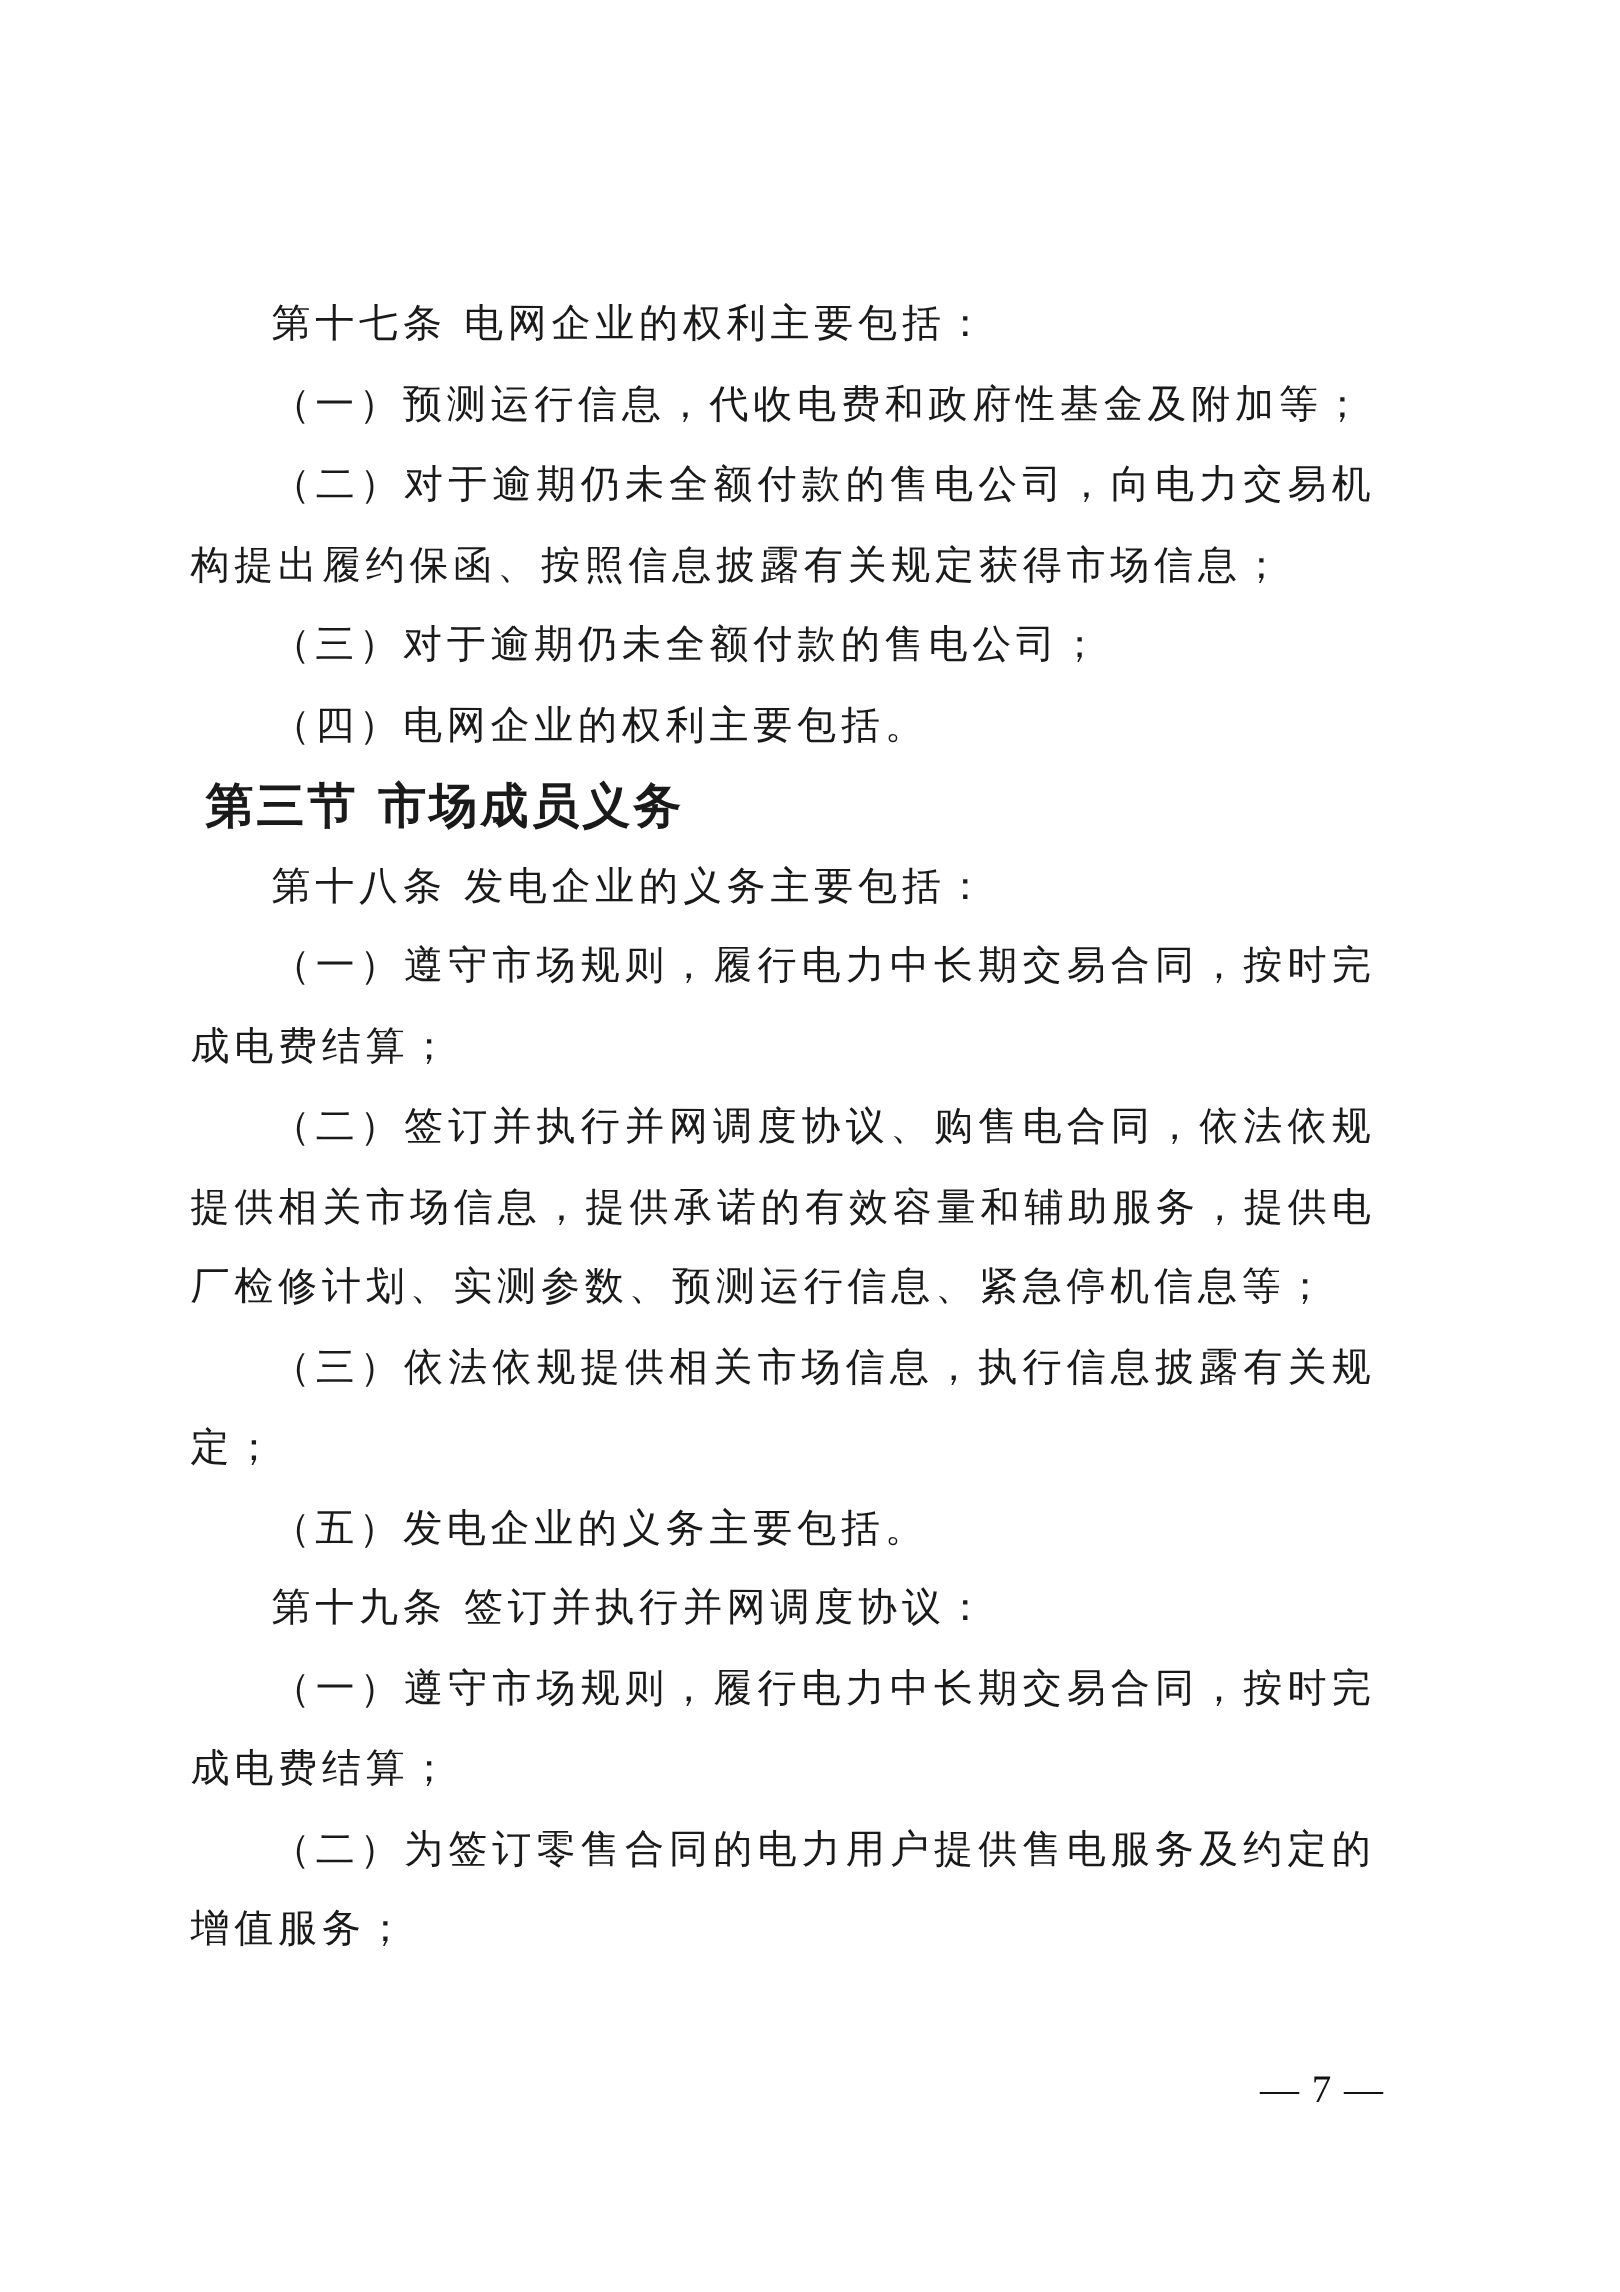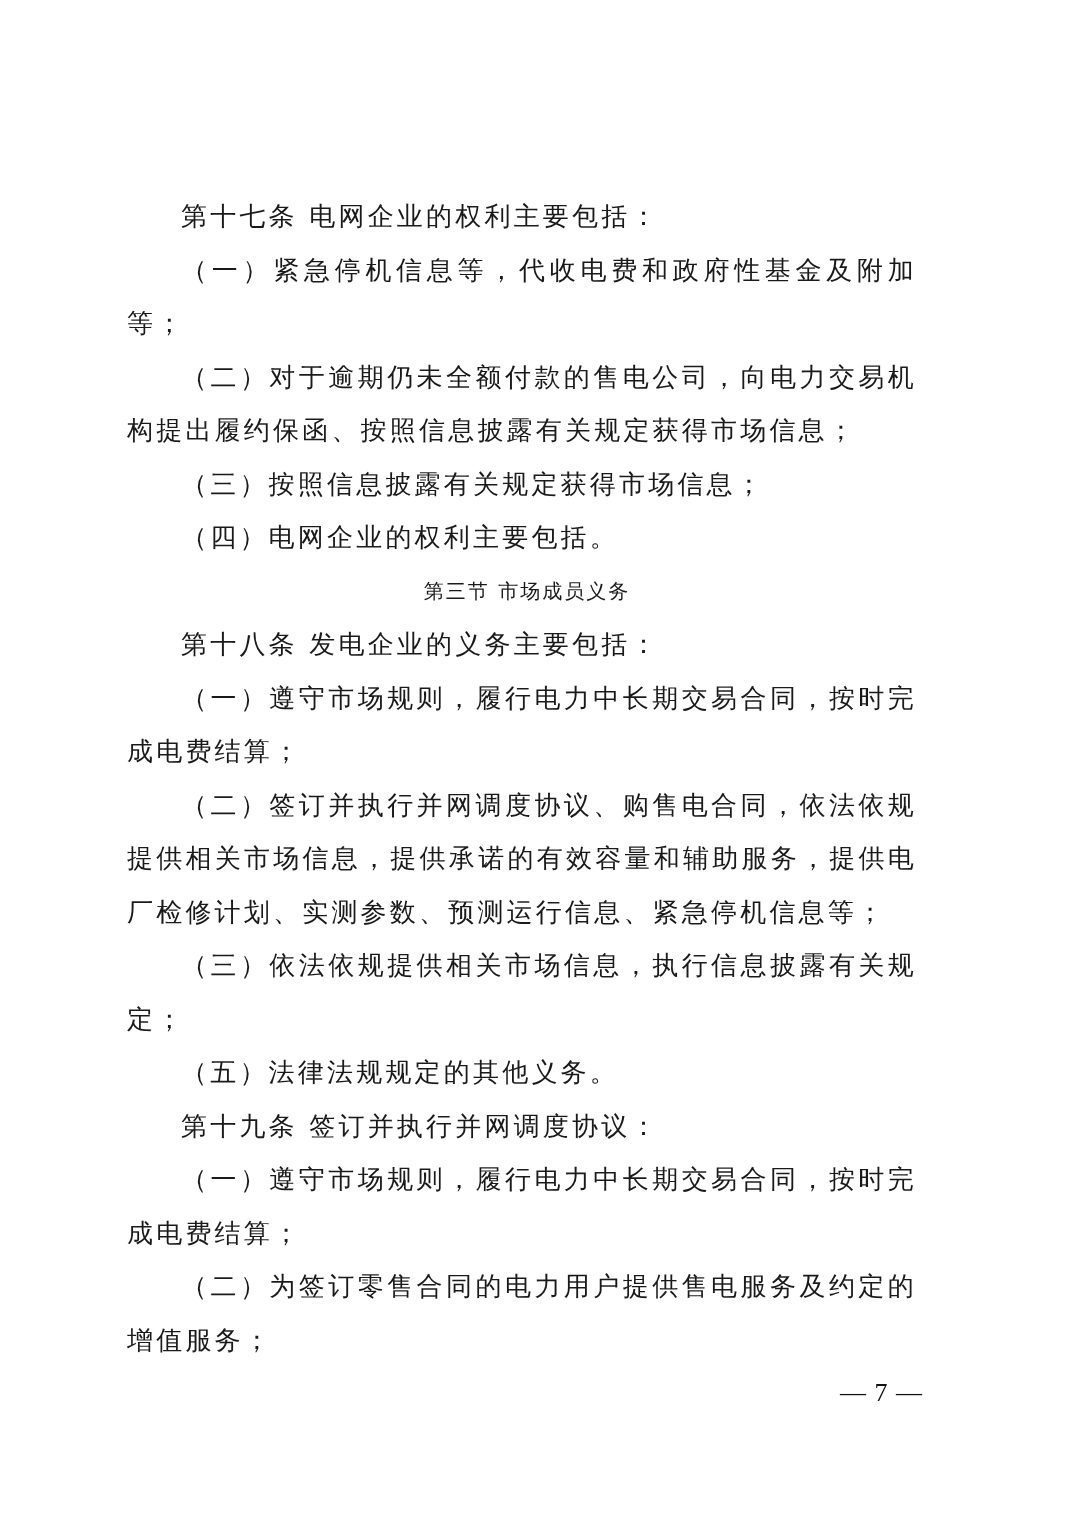--- a/index.html
+++ b/index.html
@@ -34,51 +34,51 @@
       font-size: 26px;
       line-height: 53.5px;
       letter-spacing: 3.2px;
       text-indent: 54px;
       margin: 0;
       white-space: normal;
       text-align: justify;
       text-align-last: left;
     }
     .heading {
-      font-size: 20px;
+      font-size: 32px;
       line-height: 53.5px;
       letter-spacing: 2px;
-      text-align: center;
       margin: 0;
       padding-left: 10px;
+      font-weight: bold;
     }
     .page-number {
       position: absolute;
       left: 840px;
       top: 1378px;
       font-family: "Liberation Serif", serif;
       font-size: 26px;
       color: #111;
       letter-spacing: 1px;
     }
   </style>
 </head>
 <body>
 
 <div class="page">
   <div class="content">
     <p class="para">第十七条 电网企业的权利主要包括：</p>
-    <p class="para">（一）紧急停机信息等，代收电费和政府性基金及附加等；</p>
+    <p class="para">（一）预测运行信息，代收电费和政府性基金及附加等；</p>
     <p class="para">（二）对于逾期仍未全额付款的售电公司，向电力交易机构提出履约保函、按照信息披露有关规定获得市场信息；</p>
-    <p class="para">（三）按照信息披露有关规定获得市场信息；</p>
+    <p class="para">（三）对于逾期仍未全额付款的售电公司；</p>
     <p class="para">（四）电网企业的权利主要包括。</p>
     <p class="heading">第三节 市场成员义务</p>
     <p class="para">第十八条 发电企业的义务主要包括：</p>
     <p class="para">（一）遵守市场规则，履行电力中长期交易合同，按时完成电费结算；</p>
     <p class="para">（二）签订并执行并网调度协议、购售电合同，依法依规提供相关市场信息，提供承诺的有效容量和辅助服务，提供电厂检修计划、实测参数、预测运行信息、紧急停机信息等；</p>
     <p class="para">（三）依法依规提供相关市场信息，执行信息披露有关规定；</p>
-    <p class="para">（五）法律法规规定的其他义务。</p>
+    <p class="para">（五）发电企业的义务主要包括。</p>
     <p class="para">第十九条 签订并执行并网调度协议：</p>
     <p class="para">（一）遵守市场规则，履行电力中长期交易合同，按时完成电费结算；</p>
     <p class="para">（二）为签订零售合同的电力用户提供售电服务及约定的增值服务；</p>
   </div>
   <div class="page-number">— 7 —</div>
 </div>
 
 </body></html>

